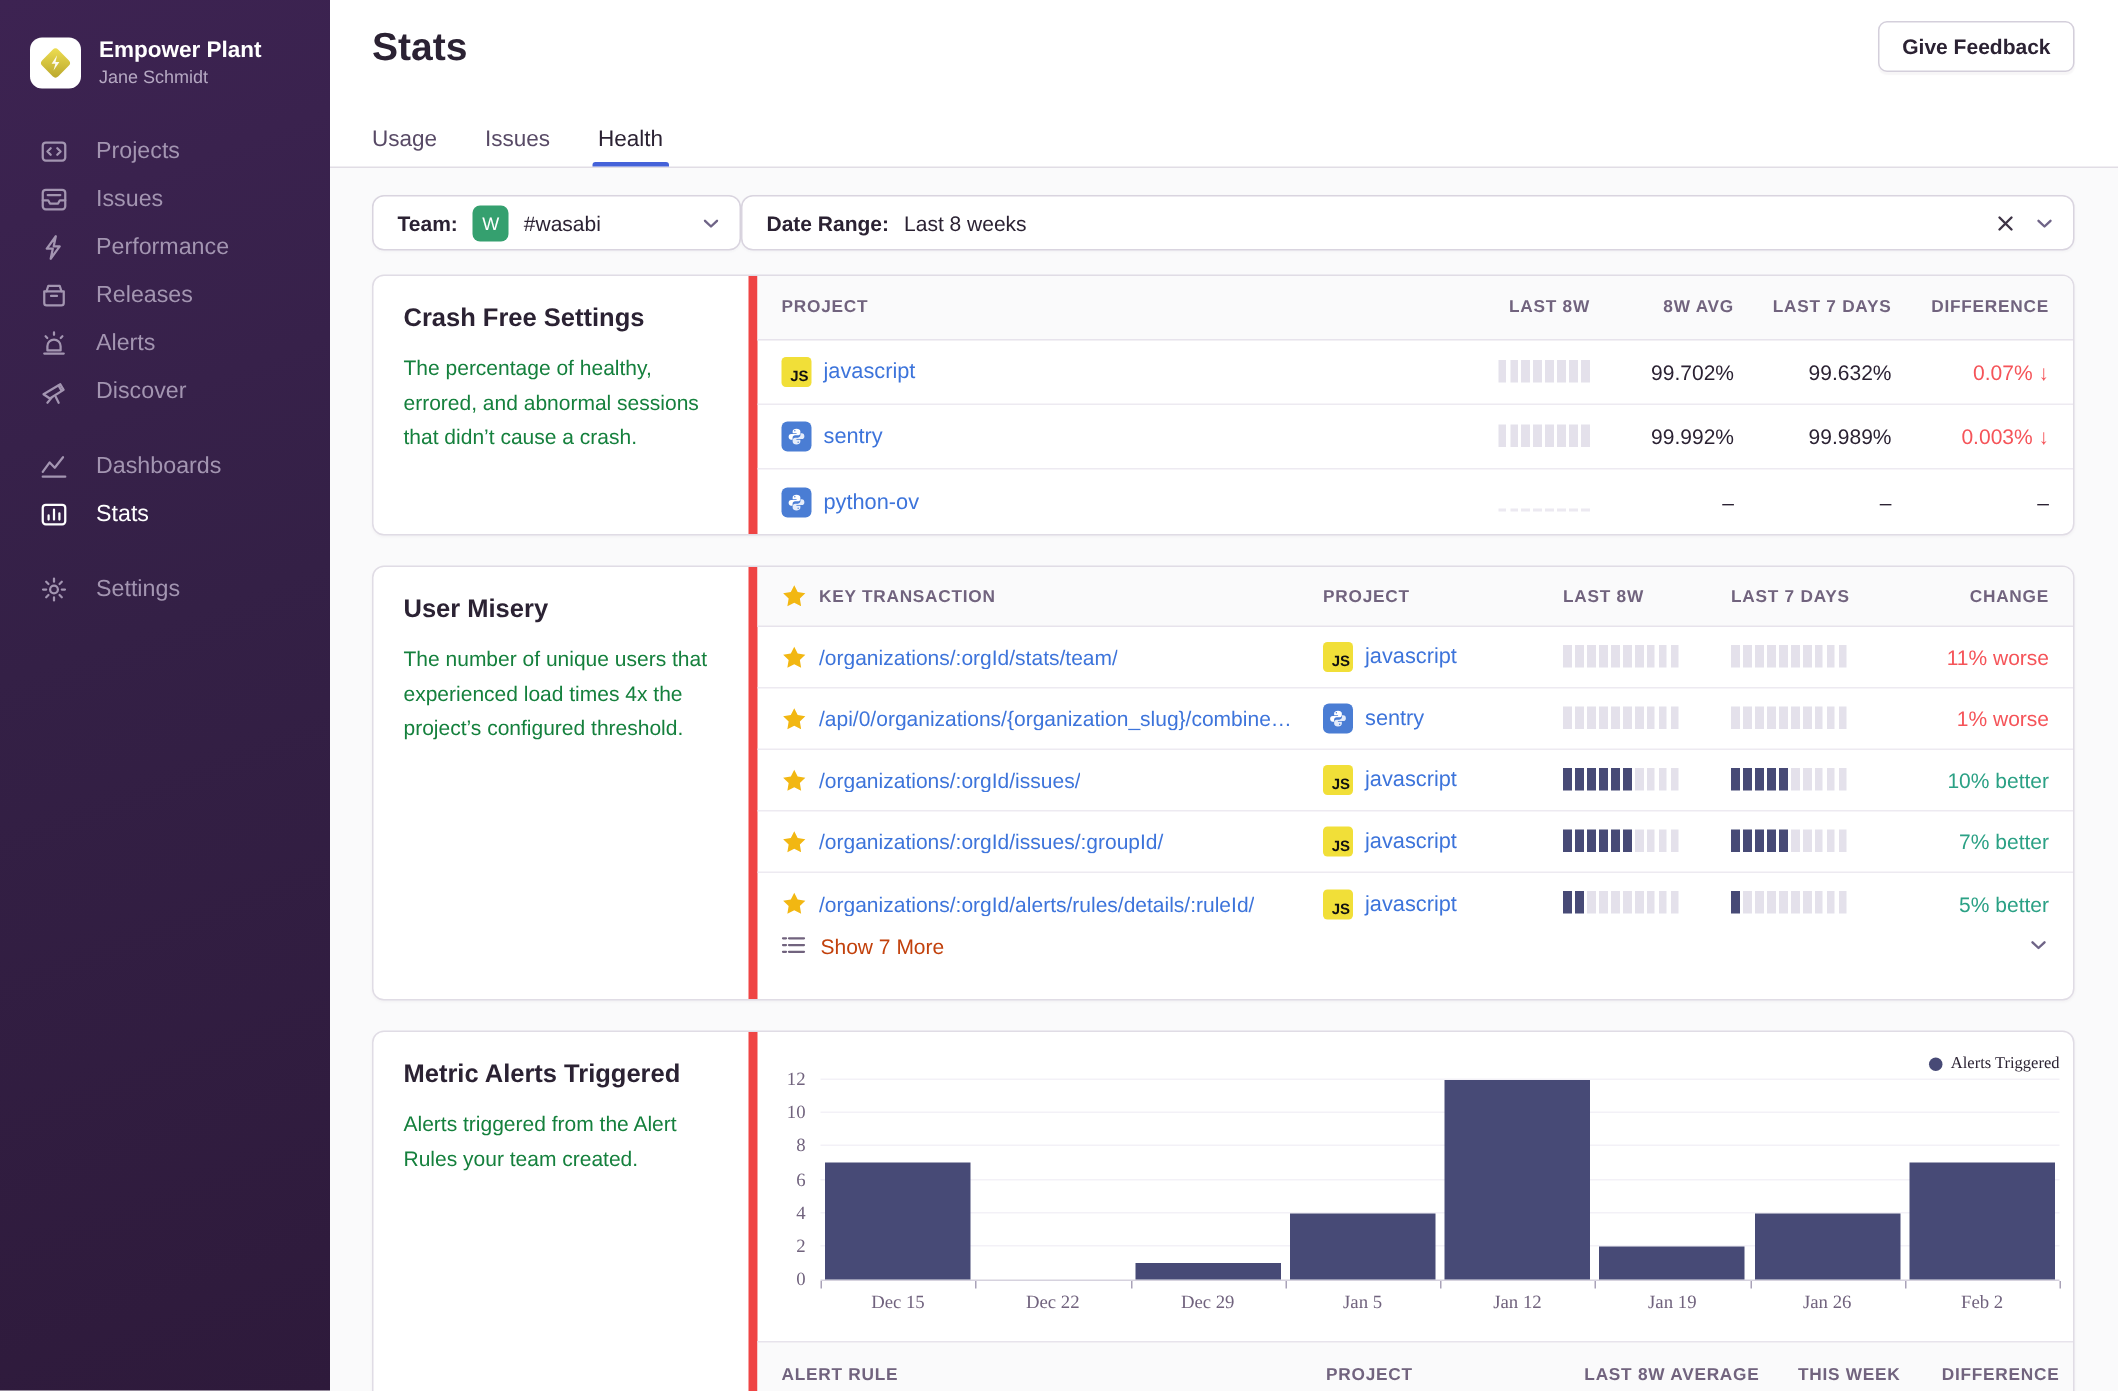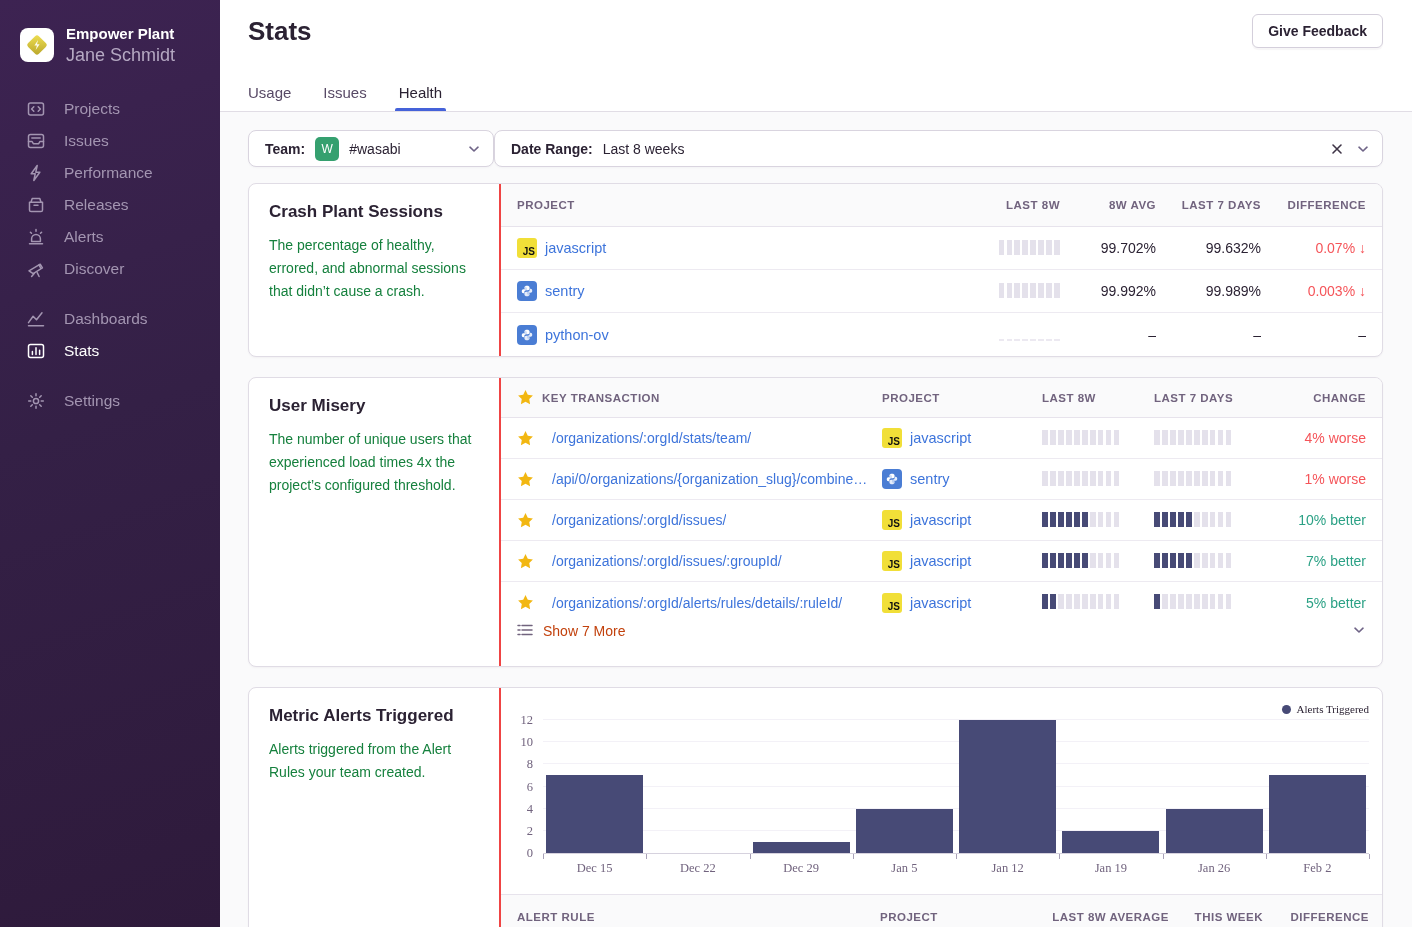--- a/index.html
+++ b/index.html
@@ -8,21 +8,21 @@
     background:#FAFAFB; color:#2B2233; }
 
   
   .sidebar { position:absolute; left:0; top:0; width:220px; height:927px;
     background:linear-gradient(160deg,#3D2352 0%,#342046 45%,#2E1A3B 100%); }
   .org { display:flex; align-items:center; gap:12px; padding:24px 18px 26px 20px; }
   .org-logo { width:34px; height:34px; background:#fff; border-radius:8px;
     display:flex; align-items:center; justify-content:center; flex:none; }
   .org-names { line-height:1.3; }
   .org-name { color:#fff; font-weight:bold; font-size:15px; }
-  .org-user { color:#B5A8C2; font-size:18px; }
+  .org-user { color:#B5A8C2; font-size:12px; }
   .nav-group { margin-bottom:18px; }
   .nav-item { display:flex; align-items:center; gap:18px; padding:6px 16px 6px 26px;
     color:#A395B1; font-size:15.5px; cursor:pointer; }
   .nav-item .nav-ico { width:20px; height:20px; display:flex; align-items:center; justify-content:center; }
   .nav-item.active { color:#fff; }
   .nav-ico svg { stroke:currentColor; fill:none; stroke-width:1.5; stroke-linecap:round; stroke-linejoin:round; }
 
   
   .main { position:absolute; left:220px; top:0; width:1192px; height:927px; }
   .topbar { background:#fff; border-bottom:1px solid #E1DDE5; height:112px; position:relative; }
@@ -55,21 +55,21 @@
   .ctl-ico svg { stroke:currentColor; fill:none; stroke-width:1.6; stroke-linecap:round; stroke-linejoin:round; }
   .x-ico { color:#3E3446; }
 
   
   .panel { background:#fff; border:1px solid #E0DCE5; border-radius:8px; margin-bottom:20px;
     display:grid; grid-template-columns:250px 1fr; overflow:hidden;
     box-shadow:0 1px 2px rgba(43,34,51,.04); }
   .panel-left { padding:18px 20px; }
   .panel-title { font-size:17px; font-weight:bold; color:#2B2233; margin-bottom:12px; }
   .panel-desc { font-size:14px; color:#15803d; line-height:1.65; }
-  .panel-right { border-left:2px solid #ef4444; }
+  .panel-right { border-left:6px solid #ef4444; }
 
   .thead { display:grid; align-items:center; background:#FAFAFB; border-bottom:1px solid #E7E3EC;
     font-size:11.5px; font-weight:bold; letter-spacing:.5px; color:#71637E;
     padding:0 16px; text-transform:uppercase; }
   .trow { display:grid; align-items:center; padding:0 16px; border-bottom:1px solid #EDEAF1;
     font-size:14px; }
   .trow:last-child { border-bottom:none; }
   .cellr { text-align:right; justify-self:end; }
 
   .crash-grid { grid-template-columns:1fr 120px 96px 105px 105px; }
@@ -90,21 +90,21 @@
   .spark i.stub { height:2.5px; background:#ECE9F1; }
 
   .num { color:#2B2233; }
   .diff-down { color:#F55459; }
   .worse { color:#F55459; }
   .better { color:#2BA185; }
 
   .misery-grid { grid-template-columns:1fr 160px 112px 112px 100px; }
   .misery-head { height:40px; }
   .misery-row { height:41px; }
-  .keycol { display:flex; align-items:center; gap:18px; overflow:hidden; }
+  .keycol { display:flex; align-items:center; gap:8px; overflow:hidden; }
   .keycol a { color:#3D74DB; text-decoration:none; white-space:nowrap; overflow:hidden; text-overflow:ellipsis; }
   .star { width:17px; height:17px; flex:none; display:flex; }
   .head-star { display:flex; align-items:center; gap:8px; }
   .show-more { display:flex; align-items:flex-start; gap:10px; height:43px; padding:0 16px;
     font-size:14px; color:#c2410c; cursor:pointer; }
   .show-more .chev { margin-left:auto; color:#6F6487; display:flex; }
   .list-ico { color:#71637E; display:flex; }
 
   
   .chart-wrap { padding:14px 16px 10px 0;font-family:Liberation Serif, serif; }
@@ -276,21 +276,21 @@
         <span class="ctl-ico">
           <svg width="14" height="14" viewBox="0 0 14 14">
               <path d="M3 5.2 7 9l4-3.8"></path>
             </svg>
         </span>
       </div>
     </div>
 
     <div class="panel">
       <div class="panel-left">
-        <div class="panel-title">Crash Plant Sessions</div>
+        <div class="panel-title">Crash Free Settings</div>
         <div class="panel-desc">The percentage of healthy, errored, and abnormal sessions that didn’t cause a crash.</div>
       </div>
       <div class="panel-right">
         <div class="thead crash-grid crash-head" id="crash-head">
             <span>Project</span>
             <span class="cellr">Last 8W</span>
             <span class="cellr">8W Avg</span>
             <span class="cellr">Last 7 Days</span>
             <span class="cellr">Difference</span>
           </div>
@@ -417,21 +417,21 @@
                   <i></i>
                   <i></i>
                   <i></i>
                   <i></i>
                   <i></i>
                   <i></i>
                   <i></i>
                   <i></i>
                   <i></i>
                 </span></span>
-              <span class="cellr worse">4% worse</span>
+              <span class="cellr worse">11% worse</span>
             </div>
             <div class="trow misery-grid misery-row">
               <span class="keycol">
                 <span class="star">
                   <svg width="17" height="17" viewBox="0 0 20 20">
                     <path fill="#F2B712" d="M10 1.3l2.7 5.4 6 .9-4.3 4.2 1 6L10 15l-5.4 2.8 1-6L1.3 7.6l6-.9z"></path>
                   </svg>
                 </span>
                 <a href="#">/api/0/organizations/{organization_slug}/combine…</a>
               </span>

